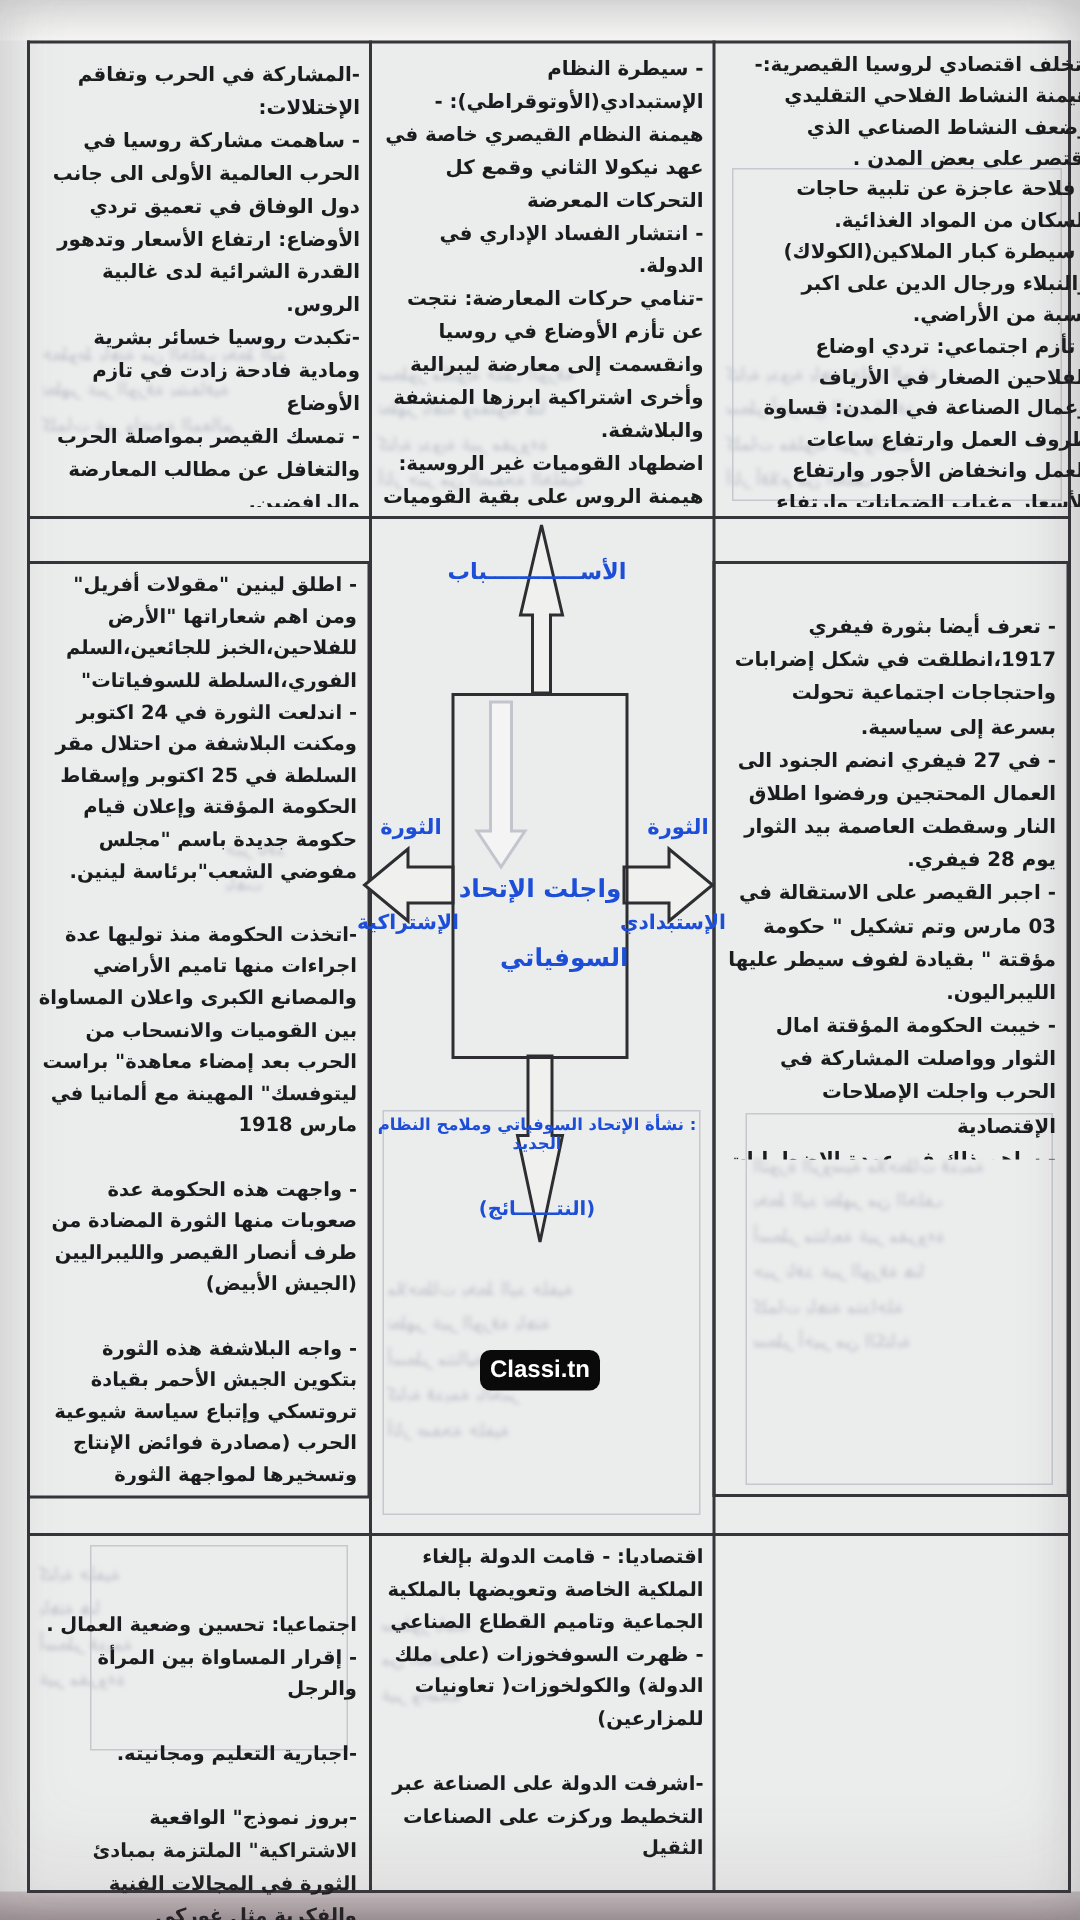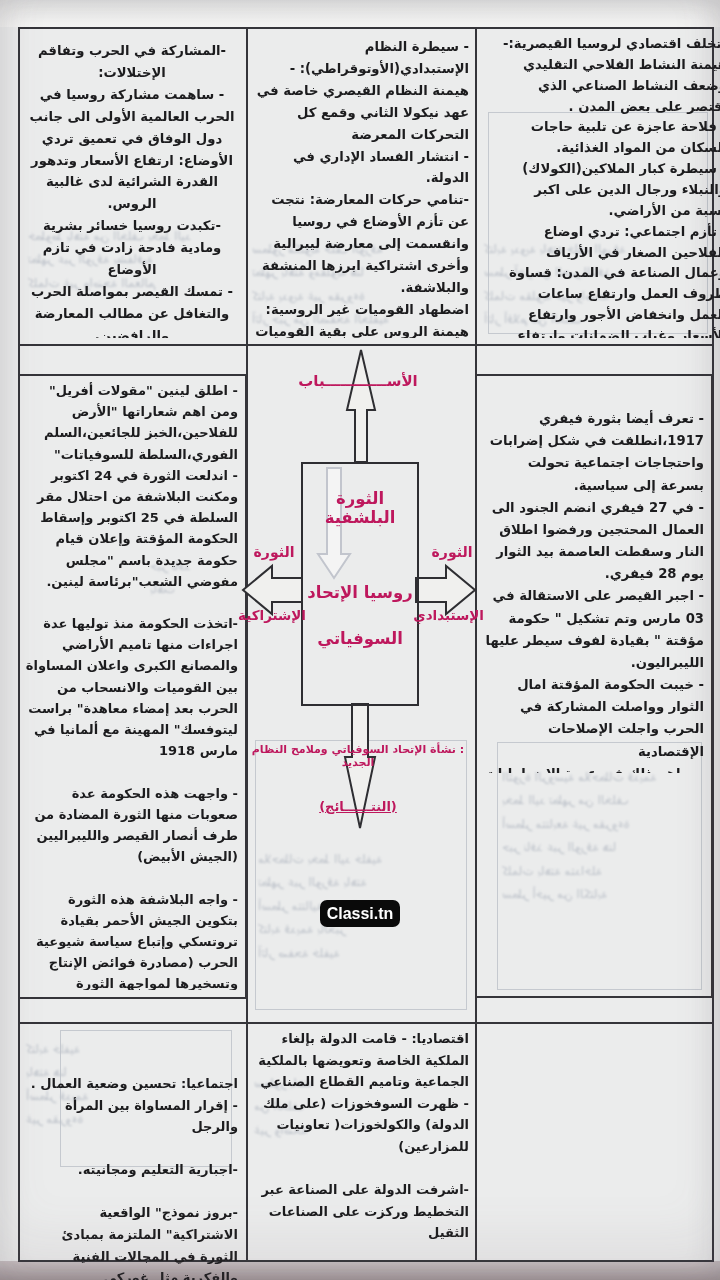--- a/index.html
+++ b/index.html
@@ -28,21 +28,21 @@
     position:absolute;direction:rtl;text-align:right;
     white-space:pre-line;overflow:hidden;
     font-weight:700;letter-spacing:0;
   }
   .lh-t{font-size:13.2px;line-height:1.58;}
   .lh-m{font-size:13.2px;line-height:1.66;}
   .lh-r2r{font-size:13.2px;line-height:1.68;margin-top:24px;}
   .lh-r2l{font-size:13px;line-height:1.63;}
   .lh-b{font-size:13px;line-height:1.66;}
   
-  .dlabel{position:absolute;direction:rtl;text-align:center;font-weight:700;color:#be185d;}
+  .dlabel{position:absolute;direction:rtl;text-align:center;font-weight:700;color:#1d4ed8;}
   .center-box{position:absolute;left:301px;top:462px;width:114px;height:240px;border:2px solid #2e2e32;}
   .watermark{
     position:absolute;left:320px;top:900px;width:80px;height:27px;
     background:#0a0a0a;border-radius:7px;color:#fff;
     font-family:"Liberation Sans",sans-serif;font-weight:700;font-size:16px;
     display:flex;align-items:center;justify-content:center;
   }
   
   .ghost{
     position:absolute;direction:rtl;text-align:right;
@@ -110,21 +110,21 @@
   <div class="box" style="left:475px;top:374px;width:234px;height:620px;"></div>
 
   <div class="cell lh-t" style="left:482px;top:34px;width:226px;height:304px;margin-left:19px;">-تخلف اقتصادي لروسيا القيصرية:-هيمنة النشاط الفلاحي التقليدي وضعف النشاط الصناعي الذي اقتصر على بعض المدن .
 - فلاحة عاجزة عن تلبية حاجات السكان من المواد الغذائية.
 - سيطرة كبار الملاكين(الكولاك) والنبلاء ورجال الدين على اكبر نسبة من الأراضي.
 - تأزم اجتماعي: تردي اوضاع الفلاحين الصغار في الأرياف وعمال الصناعة في المدن: قساوة ظروف العمل وارتفاع ساعات العمل وانخفاض الأجور وارتفاع الأسعار وغياب الضمانات وارتفاع قيمة الضرائب</div>
   <div class="cell lh-m" style="left:253px;top:36px;width:216px;height:302px;">- سيطرة النظام الإستبدادي(الأوتوقراطي): - هيمنة النظام القيصري خاصة في عهد نيكولا الثاني وقمع كل التحركات المعرضة
 - انتشار الفساد الإداري في الدولة.
 -تنامي حركات المعارضة: نتجت عن تأزم الأوضاع في روسيا وانقسمت إلى معارضة ليبرالية وأخرى اشتراكية ابرزها المنشفة والبلاشفة.
 اضطهاد القوميات غير الروسية: هيمنة الروس على بقية القوميات وقاوموا كل محاولات الإنفصال القومية.</div>
-  <div class="cell lh-m" style="left:24px;top:40px;width:216px;height:298px;text-align:center;">-المشاركة في الحرب وتفاقم الإختلالات:
+  <div class="cell lh-m" style="left:24px;top:40px;width:216px;height:298px;">-المشاركة في الحرب وتفاقم الإختلالات:
 - ساهمت مشاركة روسيا في الحرب العالمية الأولى الى جانب دول الوفاق في تعميق تردي الأوضاع: ارتفاع الأسعار وتدهور القدرة الشرائية لدى غالبية الروس.
 -تكبدت روسيا خسائر بشرية ومادية فادحة زادت في تازم الأوضاع
 - تمسك القيصر بمواصلة الحرب والتغافل عن مطالب المعارضة والرافضين.</div>
   <div class="cell lh-r2r" style="left:482px;top:384px;width:222px;height:365px;">- تعرف أيضا بثورة فيفري 1917،انطلقت في شكل إضرابات واحتجاجات اجتماعية تحولت بسرعة إلى سياسية.
 - في 27 فيفري انضم الجنود الى العمال المحتجين ورفضوا اطلاق النار وسقطت العاصمة بيد الثوار يوم 28 فيفري.
 - اجبر القيصر على الاستقالة في 03 مارس وتم تشكيل " حكومة مؤقتة " بقيادة لفوف سيطر عليها الليبراليون.
 - خيبت الحكومة المؤقتة امال الثوار وواصلت المشاركة في الحرب واجلت الإصلاحات الإقتصادية
 - ساهم ذلك في عودة الإضطرابات من جديد بدعم من البلاشفة واجهتها الحكومة بسياسة قمعية
 - اثبتت المواجهات ضعف الحكومة وفسحت المجال لقيام الثورة الاشتراكية.</div>
   <div class="cell lh-r2l" style="left:24px;top:380px;width:214px;height:610px;">- اطلق لينين "مقولات أفريل" ومن اهم شعاراتها "الأرض للفلاحين،الخبز للجائعين،السلم الفوري،السلطة للسوفياتات"
@@ -155,30 +155,29 @@
     <polygon points="355,462 355,410 347,410 361,350 375,410 367,410 367,462" fill="#f0f0ee" stroke="#2e2e32" stroke-width="2"></polygon>
 
     <polygon points="352,704 352,757 345,757 360,828 375,757 368,757 368,704" fill="#f0f0ee" stroke="#2e2e32" stroke-width="2"></polygon>
 
     <polygon points="302,578 272,578 272,566 243,590 272,614 272,602 302,602" fill="#f0f0ee" stroke="#2e2e32" stroke-width="2"></polygon>
 
     <polygon points="416,578 446,578 446,566 475,590 446,614 446,602 416,602" fill="#f0f0ee" stroke="#2e2e32" stroke-width="2"></polygon>
   </svg>
 
   <div class="center-box"></div>
-  <div class="dlabel" style="left:301px;top:489px;width:118px;font-size:16.5px;">الثورة البلشفية</div>
-  <div class="dlabel" style="left:301px;top:583px;width:118px;font-size:16.5px;">روسيا الإتحاد</div>
-  <div class="dlabel" style="left:301px;top:629px;width:118px;font-size:16.5px;">السوفياتي</div>
+  <div class="dlabel" style="left:301px;top:583px;width:118px;font-size:16.5px;">واجلت الإتحاد</div>
+  <div class="dlabel" style="left:301px;top:629px;width:118px;font-size:16.5px;text-align:right;">السوفياتي</div>
 
   <div class="dlabel" style="left:296px;top:372px;width:124px;font-size:15px;">الأســــــــــــباب</div>
 
   <div class="dlabel" style="left:248px;top:544px;width:52px;font-size:14px;">الثورة</div>
   <div class="dlabel" style="left:242px;top:607px;width:64px;font-size:13.5px;">الإشتراكية</div>
   <div class="dlabel" style="left:426px;top:544px;width:52px;font-size:14px;">الثورة</div>
   <div class="dlabel" style="left:424px;top:607px;width:60px;font-size:13.5px;">الإستبدادي</div>
 
   <div class="dlabel" style="left:240px;top:743px;width:236px;font-size:11px;">: نشأة الإتحاد السوفياتي وملامح النظام الجديد</div>
-  <div class="dlabel" style="left:290px;top:799px;width:136px;font-size:13px;text-decoration:underline;">(النتــــــائج)</div>
+  <div class="dlabel" style="left:290px;top:799px;width:136px;font-size:13px;">(النتــــــائج)</div>
 
   <div class="watermark">Classi.tn</div>
 
   <div class="vignette"></div>
 </div>
 
 </body></html>

